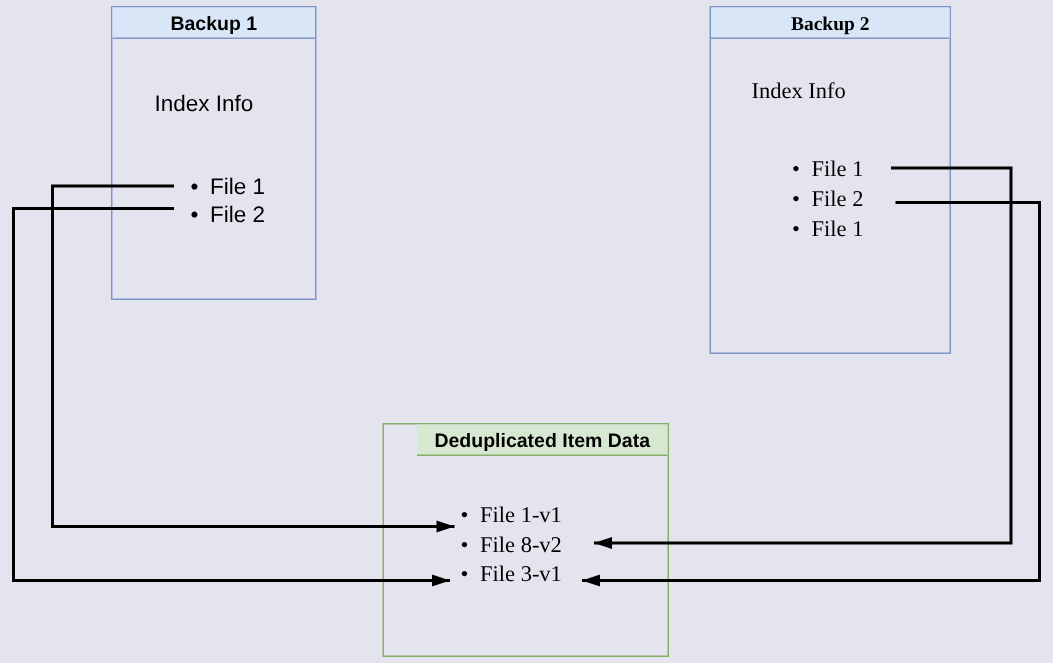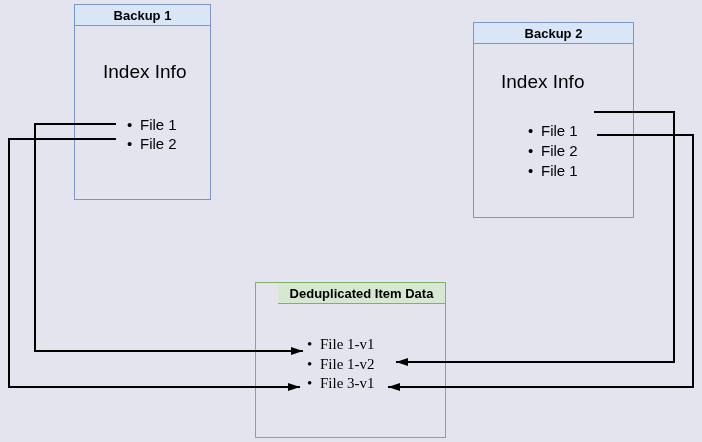--- a/index.html
+++ b/index.html
@@ -38,21 +38,21 @@
     text-align: center;
     font-weight: bold;
     font-size: 13px;
     white-space: nowrap;
   }
   .box.blue  .box-header { background: var(--box_blue_fill);  border-bottom: 1px solid var(--box_blue_stroke); }
   .box.green .box-header { background: var(--box_green_fill); border-bottom: 1px solid var(--box_green_stroke); }
 
   .index-label {
     position: absolute;
-    font-size: 19px;
+    font-size: 15px;
     white-space: nowrap;
   }
 
   ul.file-list {
     position: absolute;
     list-style: none;
     margin: 0;
     padding: 0;
     font-size: 15px;
   }
@@ -65,21 +65,21 @@
     content: "\2022";
     position: absolute;
     left: 0;
   }
   .rows-19 li   { height: 19px;   line-height: 19px; }
   .rows-20 li   { height: 20px;   line-height: 20px; }
   .rows-19-5 li { height: 19.5px; line-height: 19.5px; font-family: Liberation Serif, serif; }
 
   
   #backup1-box { left: 74px;  top: 4px;   width: 137px; height: 196px; }
-  #backup2-box { left: 473px; top: 22px;   width: 161px; height: 196px; }
+  #backup2-box { left: 473px; top: 4px;   width: 161px; height: 232px; font-family: Liberation Serif, serif; }
   #dedup-box   { left: 255px; top: 282px; width: 191px; height: 156px; }
 
   #backup1-box .index-label { left: 28px; top: 56px; }
   #backup1-box ul.file-list { left: 52px; top: 110px; }
 
   #backup2-box .index-label { left: 27px; top: 48px; }
   #backup2-box ul.file-list { left: 54px; top: 98px; }
 
   #dedup-box ul.file-list   { left: 51px; top: 52px; }
 
@@ -112,21 +112,21 @@
       <li>File 1</li>
       <li>File 2</li>
       <li>File 1</li>
     </ul>
   </div>
 
   <div class="box green" id="dedup-box">
     <div class="box-header">Deduplicated Item Data</div>
     <ul class="file-list rows-19-5">
       <li>File 1-v1</li>
-      <li>File 1-v2</li>
+      <li>File 8-v2</li>
       <li>File 3-v1</li>
     </ul>
   </div>
 
   <svg class="arrow-layer" viewBox="0 0 702 442" xmlns="http://www.w3.org/2000/svg">
     <defs>
       <marker id="arrowhead" markerUnits="userSpaceOnUse" markerWidth="14" markerHeight="10" refX="13" refY="5" orient="auto">
         <path d="M1,1 L13,5 L1,9 Z" fill="#000000"></path>
       </marker>
     </defs>

